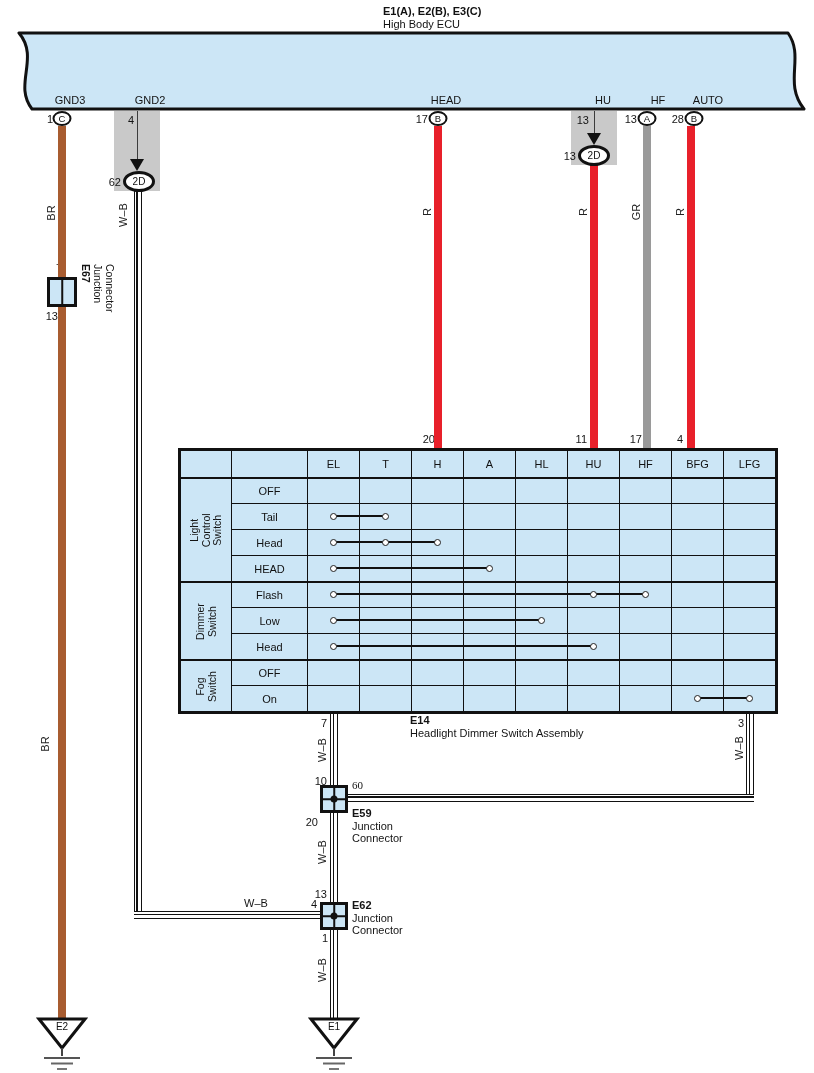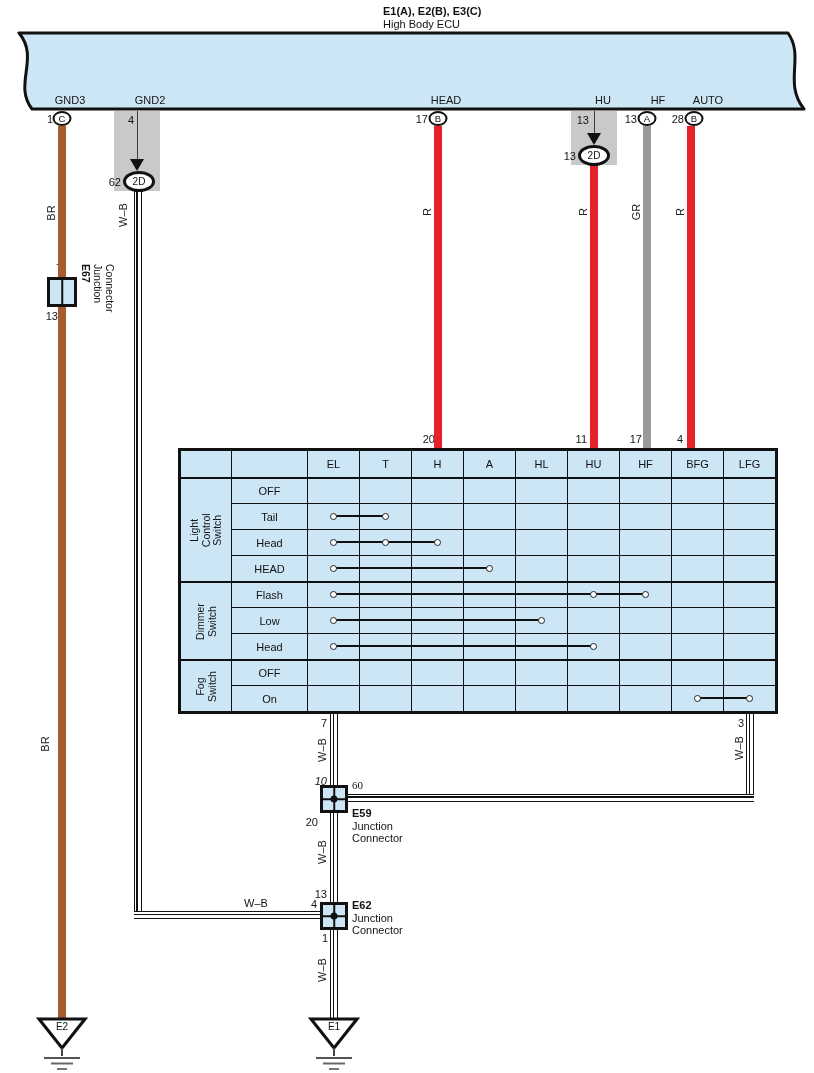--- a/index.html
+++ b/index.html
@@ -288,27 +288,29 @@
   </div>
 
   <div class="lbl lbl-r" style="left:435px; top:433px;">20</div>
   <div class="lbl lbl-r" style="left:587px; top:433px;">11</div>
   <div class="lbl lbl-r" style="left:642px; top:433px;">17</div>
   <div class="lbl lbl-r" style="left:683px; top:433px;">4</div>
 
   <div class="lbl lbl-r" style="left:327px; top:717px;">7</div>
   <div class="lbl lbl-r" style="left:744px; top:717px;">3</div>
 
+  <div class="jlabel" style="left:410px; top:714px;"><span class="jid">E14</span>
+<span>Headlight Dimmer Switch Assembly</span></div>
 
   <div class="jbox" style="left:320px; top:785px; width:28px; height:28px;">
     <div class="cv"></div>
     <div class="ch"></div>
     <div class="dot"></div>
   </div>
-  <div class="lbl lbl-r" style="left:327px; top:775px;font-style:italic;">10</div>
+  <div class="lbl lbl-r" style="left:327px; top:775px;">10</div>
   <div class="lbl" style="left:352px; top:779px;font-family:Liberation Serif, serif;">60</div>
   <div class="lbl lbl-r" style="left:318px; top:816px;">20</div>
   <div class="jlabel" style="left:352px; top:807px;"><span class="jid">E59</span>
 <span>Junction
 Connector</span></div>
 
   <div class="jbox" style="left:320px; top:902px; width:28px; height:28px;">
     <div class="cv"></div>
     <div class="ch"></div>
     <div class="dot"></div>

